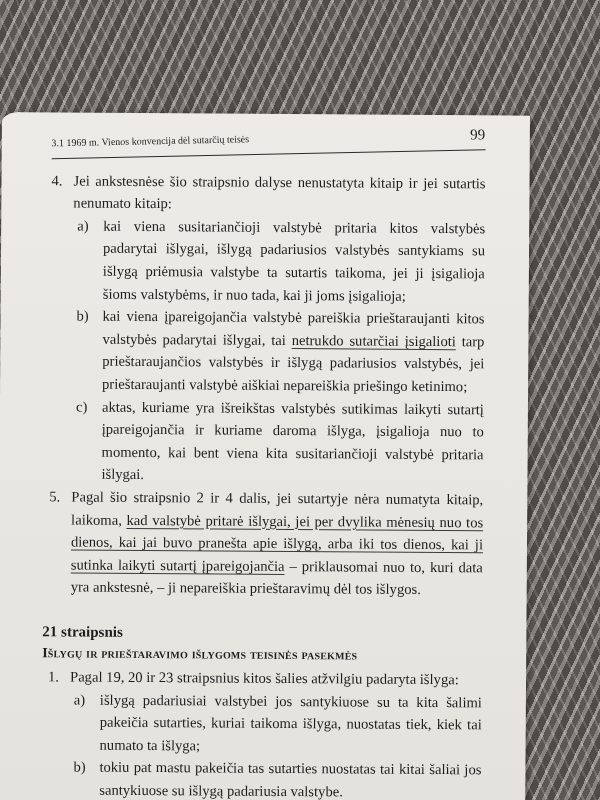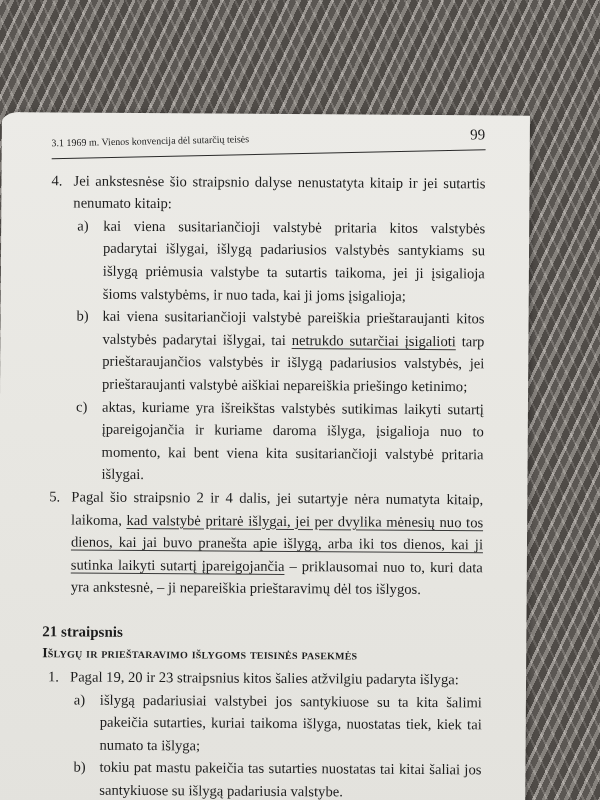--- a/index.html
+++ b/index.html
@@ -61,21 +61,21 @@
       <span class="num-label">4.</span>
       <div class="text">Jei ankstesnėse šio straipsnio dalyse nenustatyta kitaip ir jei sutartis nenumato kitaip:</div>
 
       <div class="sub">
         <span class="sub-label">a)</span>
         <div class="text">kai viena susitariančioji valstybė pritaria kitos valstybės padarytai išlygai, išlygą padariusios valstybės santykiams su išlygą priėmusia valstybe ta sutartis taikoma, jei ji įsigalioja šioms valstybėms, ir nuo tada, kai ji joms įsigalioja;</div>
       </div>
 
       <div class="sub">
         <span class="sub-label">b)</span>
-        <div class="text"><span>kai viena susitariančioji valstybė pareiškia prieštaraujanti kitos valstybės padarytai išlygai, tai </span><span class="hl">netrukdo sutarčiai įsigalioti</span><span> tarp prieštaraujančios valstybės ir išlygą padariusios valstybės, jei prieštaraujanti valstybė aiškiai nepareiškia priešingo ketinimo;</span></div>
+        <div class="text"><span>kai viena įpareigojančia valstybė pareiškia prieštaraujanti kitos valstybės padarytai išlygai, tai </span><span class="hl">netrukdo sutarčiai įsigalioti</span><span> tarp prieštaraujančios valstybės ir išlygą padariusios valstybės, jei prieštaraujanti valstybė aiškiai nepareiškia priešingo ketinimo;</span></div>
       </div>
 
       <div class="sub">
         <span class="sub-label">c)</span>
         <div class="text">aktas, kuriame yra išreikštas valstybės sutikimas laikyti sutartį įpareigojančia ir kuriame daroma išlyga, įsigalioja nuo to momento, kai bent viena kita susitariančioji valstybė pritaria išlygai.</div>
       </div>
     </div>
 
     <div class="para">
       <span class="num-label">5.</span>

